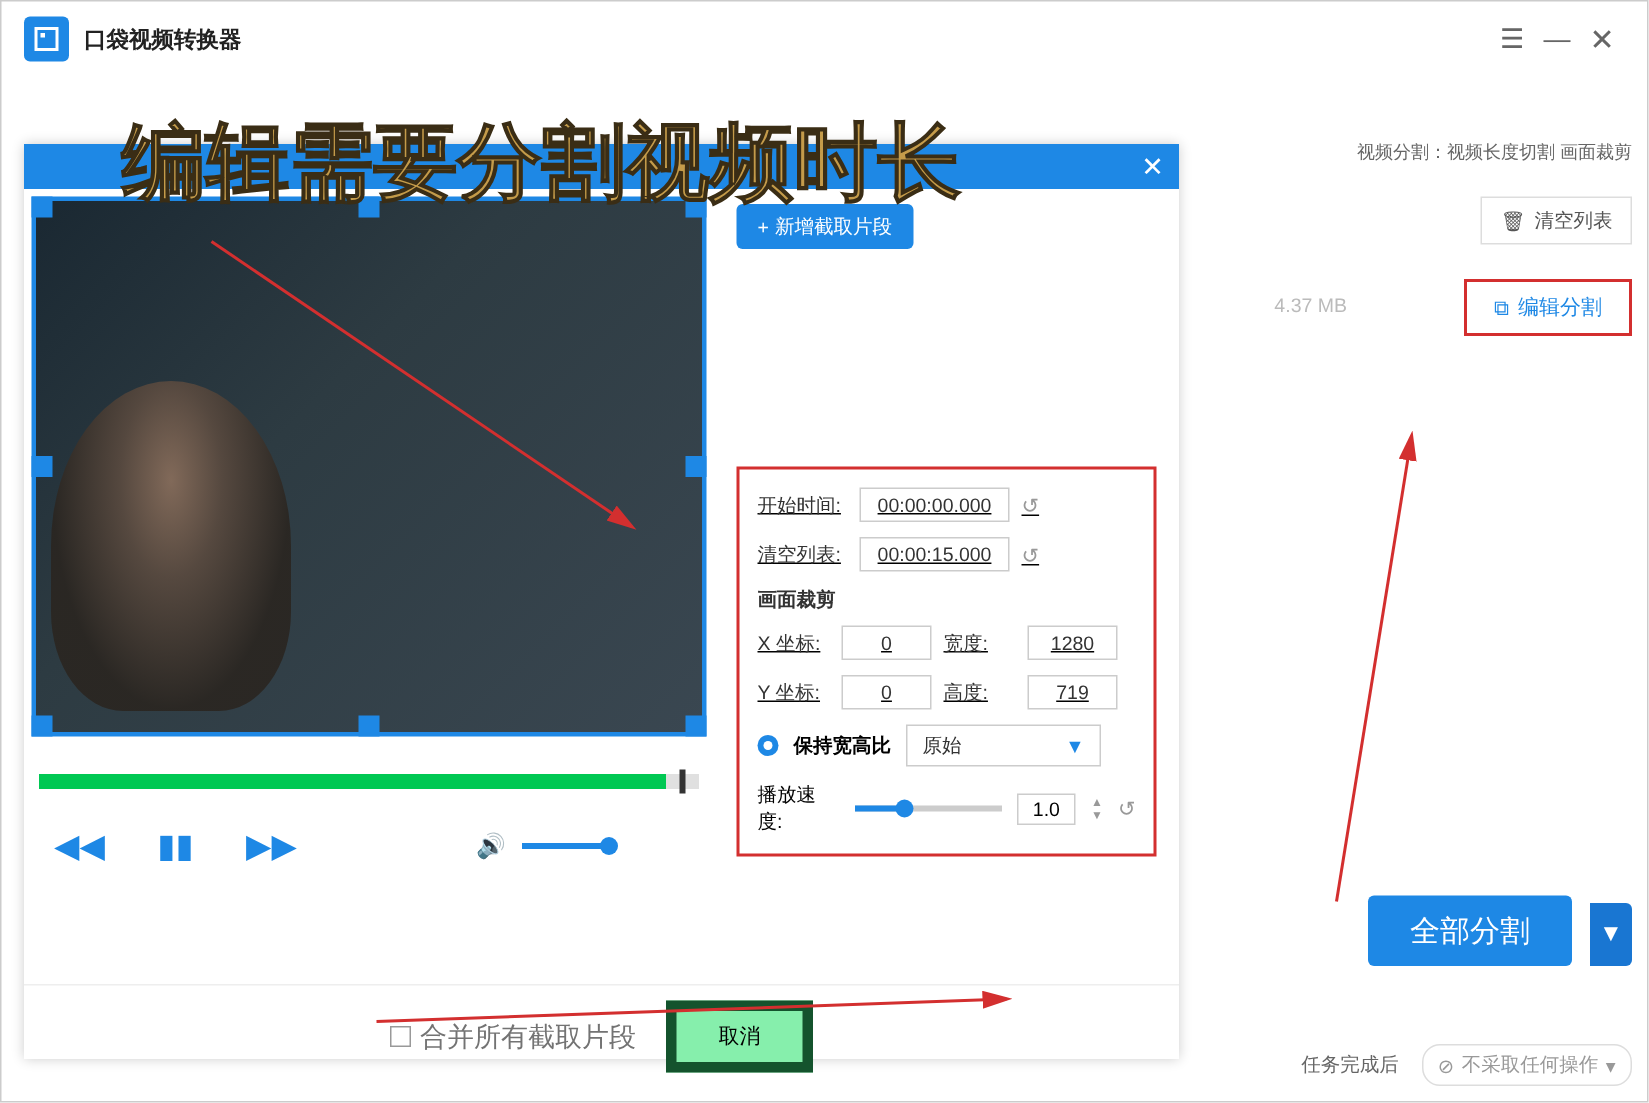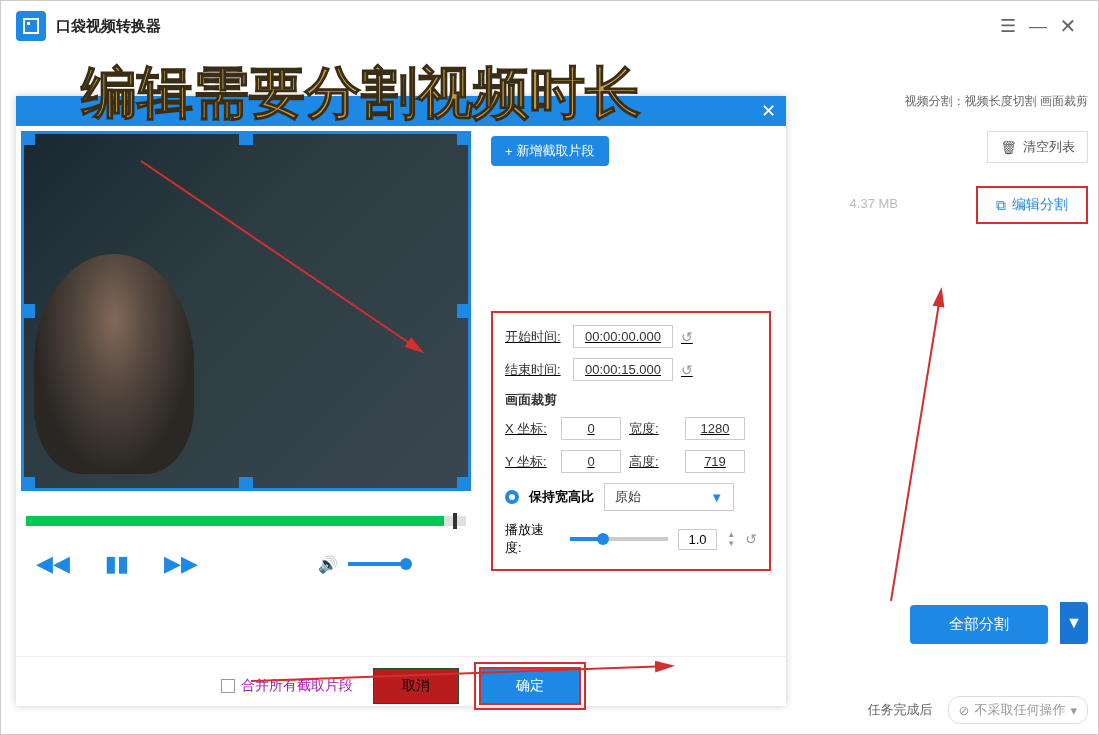--- a/index.html
+++ b/index.html
@@ -11,21 +11,21 @@
 .app-title { font-size: 15px; font-weight: bold; color: #222; }
 .titlebar-spacer { flex: 1; }
 .titlebar-btn { width: 30px; height: 30px; display: flex; align-items: center; justify-content: center; color: #666; font-size: 18px; cursor: pointer; }
 .close-x { font-size: 20px; }
 
 
 .right-info { position: absolute; right: 10px; top: 92px; font-size: 12px; color: #666; }
 .clear-list { position: absolute; right: 10px; top: 130px; border: 1px solid #ddd; padding: 6px 12px; font-size: 13px; color: #555; display: flex; align-items: center; gap: 6px; }
 .edit-split { position: absolute; right: 10px; top: 185px; border: 2px solid #d32f2f; padding: 8px 18px; font-size: 14px; color: #1e88e5; display: flex; align-items: center; gap: 6px; }
 .size-label { position: absolute; right: 200px; top: 195px; color: #bbb; font-size: 13px; }
-.split-all-btn { position: absolute; right: 50px; bottom: 90px; background: #1e88e5; color: #fff; padding: 10px 39px; border-radius: 4px; font-size: 15px; display: flex; align-items: center; gap: 8px; }
+.split-all-btn { position: absolute; right: 50px; bottom: 90px; background: #1e88e5; color: #fff; padding: 10px 28px; border-radius: 4px; font-size: 20px; display: flex; align-items: center; gap: 8px; }
 .split-all-arrow { position: absolute; right: 10px; bottom: 90px; background: #1976d2; color: #fff; width: 28px; height: 42px; display: flex; align-items: center; justify-content: center; border-radius: 0 4px 4px 0; }
 .bottom-status { position: absolute; right: 10px; bottom: 10px; display: flex; align-items: center; gap: 15px; font-size: 13px; color: #666; justify-content: flex-end; }
 .no-action { border: 1px solid #ddd; padding: 4px 10px; border-radius: 12px; display: flex; align-items: center; gap: 5px; color: #999; }
 
 
 .dialog { position: absolute; left: 15px; top: 95px; width: 770px; height: 610px; background: #fff; box-shadow: 0 0 8px rgba(0,0,0,0.2); }
 .dialog-header { height: 30px; background: #1e88e5; display: flex; justify-content: flex-end; align-items: center; padding-right: 10px; }
 .dialog-close { color: #fff; font-size: 18px; cursor: pointer; }
 .dialog-body { display: flex; height: 530px; }
 .dialog-left { width: 460px; padding: 0; }
@@ -33,21 +33,21 @@
 .crop-handle { position: absolute; width: 14px; height: 14px; background: #1e88e5; }
 .ch-tl { top: -3px; left: -3px; }
 .ch-tr { top: -3px; right: -3px; }
 .ch-bl { bottom: -3px; left: -3px; }
 .ch-br { bottom: -3px; right: -3px; }
 .ch-tm { top: -3px; left: 50%; transform: translateX(-50%); }
 .ch-bm { bottom: -3px; left: 50%; transform: translateX(-50%); }
 .ch-lm { left: -3px; top: 50%; transform: translateY(-50%); }
 .ch-rm { right: -3px; top: 50%; transform: translateY(-50%); }
 .person-silhouette { position: absolute; left: 10px; top: 120px; width: 160px; height: 220px; background: radial-gradient(ellipse at 50% 30%, #8b6f5c 0%, #5a4a3f 30%, #2a2520 70%); border-radius: 50% 50% 30% 30%; opacity: 0.9; }
-.overlay-text { position: absolute; top: 55px; left: 80px; font-size: 56px; font-weight: bold; color: #c49b4a; -webkit-text-stroke: 1px #3a2d15; white-space: nowrap; z-index: 50; pointer-events: none; }
+.overlay-text { position: absolute; top: 70px; left: 80px; font-size: 56px; font-weight: bold; color: #c49b4a; -webkit-text-stroke: 1px #3a2d15; white-space: nowrap; z-index: 50; pointer-events: none; }
 
 
 .progress-bar { margin: 25px 10px 10px 10px; height: 10px; background: #e0e0e0; position: relative; }
 .progress-fill { position: absolute; left: 0; top: 0; height: 100%; width: 95%; background: #00c853; }
 .progress-handle { position: absolute; right: 2%; top: -3px; width: 4px; height: 16px; background: #333; }
 
 
 .playback { display: flex; align-items: center; padding: 15px 20px; gap: 35px; }
 .pb-btn { color: #1e88e5; font-size: 22px; cursor: pointer; }
 .volume { margin-left: 85px; display: flex; align-items: center; gap: 10px; }
@@ -73,23 +73,23 @@
 .rotate-icons { display: flex; gap: 18px; margin: 8px 0; font-size: 18px; color: #333; }
 .speed-row { display: flex; align-items: center; gap: 10px; }
 .speed-track { width: 100px; height: 4px; background: #ccc; position: relative; }
 .speed-fill { position: absolute; left: 0; width: 30%; height: 100%; background: #1e88e5; }
 .speed-thumb { position: absolute; left: 28%; top: -4px; width: 12px; height: 12px; background: #1e88e5; border-radius: 50%; }
 .speed-val { border: 1px solid #ccc; padding: 2px 6px; width: 40px; text-align: center; }
 .stepper { display: flex; flex-direction: column; font-size: 8px; color: #999; }
 
 
 .dialog-bottom { display: flex; align-items: center; justify-content: center; gap: 20px; padding: 10px 20px; border-top: 1px solid #eee; }
-.merge-check { display: flex; align-items: center; gap: 6px; font-size: 14px; color: #a21caf; }
+.merge-check { display: flex; align-items: center; gap: 6px; font-size: 18px; color: #737373; }
 .checkbox { width: 14px; height: 14px; border: 1px solid #999; }
-.btn-cancel { border: 1px solid #14532d; padding: 8px 28px; font-size: 14px; background: #b91c1c; text-align: right; }
+.btn-cancel { border: 7px solid #14532d; padding: 8px 28px; font-size: 14px; background: #86efac; text-align: right; }
 .btn-confirm { background: #1e88e5; color: #fff; padding: 8px 35px; font-size: 14px; border: 2px solid #d32f2f; outline: 2px solid #d32f2f; outline-offset: 3px; }
 
 
 svg.annotation { position: absolute; pointer-events: none; z-index: 60; }
 </style>
 </head>
 <body>
 
 <div class="titlebar">
   <div class="app-icon">
@@ -168,21 +168,21 @@
         <span>+</span>
         <span>新增截取片段</span>
       </div>
       <div class="settings-box">
         <div class="setting-row">
           <span class="setting-label">开始时间:</span>
           <span class="time-input">00:00:00.000</span>
           <span class="reset-icon">↺</span>
         </div>
         <div class="setting-row">
-          <span class="setting-label">结束时间:</span>
+          <span class="setting-label">清空列表:</span>
           <span class="time-input">00:00:15.000</span>
           <span class="reset-icon">↺</span>
         </div>
         <div class="section-title">画面裁剪</div>
         <div class="setting-row">
           <span class="setting-label-sm">X 坐标:</span>
           <span class="coord-input">0</span>
           <span class="setting-label-sm">宽度:</span>
           <span class="coord-input">1280</span>
         </div>
@@ -217,21 +217,20 @@
         </div>
       </div>
     </div>
   </div>
   <div class="dialog-bottom">
     <div class="merge-check">
       <span class="checkbox"></span>
       <span>合并所有截取片段</span>
     </div>
     <div class="btn-cancel">取消</div>
-    <div class="btn-confirm">确定</div>
   </div>
 </div>
 
 <svg class="annotation" style="left:100px; top:140px; width:350px; height:230px;">
   <defs>
       <marker id="ah1" markerWidth="10" markerHeight="10" refX="8" refY="3" orient="auto">
         <polygon points="0 0, 10 3, 0 6" fill="#d32f2f"></polygon>
       </marker>
     </defs>
   <line x1="40" y1="20" x2="320" y2="210" stroke="#d32f2f" stroke-width="2" marker-end="url(#ah1)"></line>

